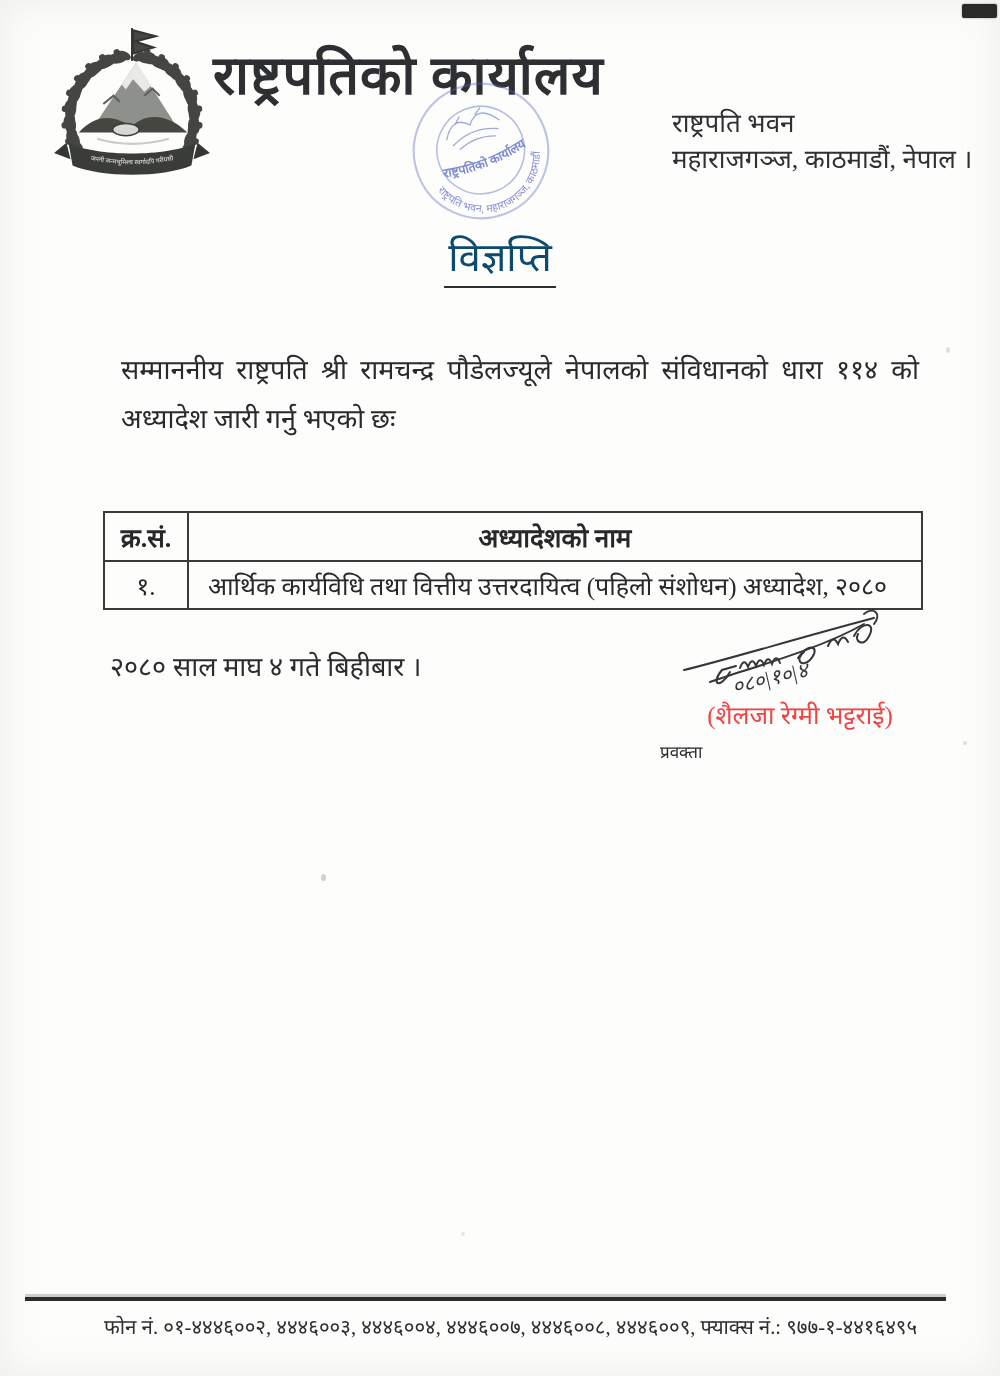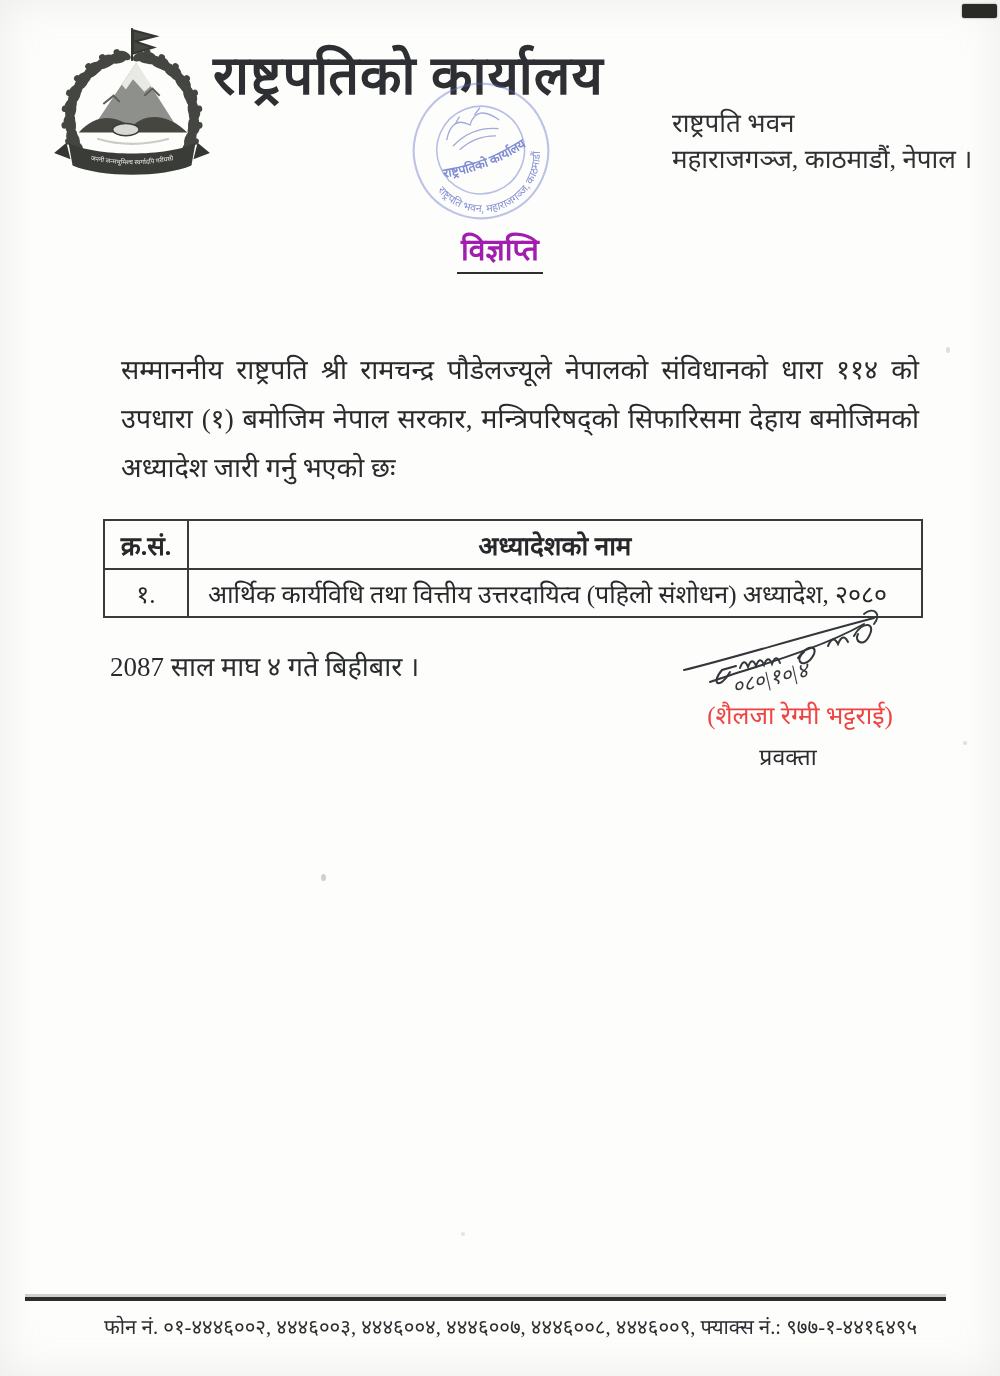--- a/index.html
+++ b/index.html
@@ -14,40 +14,40 @@
   
   .office-title{
     left:213px;top:36px;width:520px;
     font-size:54px;font-weight:700;color:#2d2f32;
     letter-spacing:1px;white-space:nowrap;
   }
   .address{left:672px;top:106px;font-size:26px;line-height:36px;color:#2e3032;white-space:nowrap;}
   .scan-artifact{left:962px;top:4px;width:35px;height:14px;background:#2a2a27;border-radius:2px;box-shadow:0 0 2px #888;}
   
   .doc-heading-wrap{left:0;top:228px;width:1000px;text-align:center;}
-  .doc-heading{display:inline-block;font-size:30px;font-weight:700;color:#a21caf;
+  .doc-heading{display:inline-block;font-size:40px;font-weight:400;color:#0c4a6e;
     border-bottom:2.5px solid #2c2e30;padding:0 4px 3px 4px;}
   
   .paragraph{left:121px;top:350px;width:798px;font-size:27px;color:#282a2c;}
   .paragraph .pline{height:49px;line-height:40px;}
   .pline.just{text-align:justify;text-align-last:justify;}
   
   .ord-table-wrap{left:103px;top:511px;width:820px;}
-  table.ord{border-collapse:collapse;width:820px;table-layout:fixed;margin-top:8px;}
+  table.ord{border-collapse:collapse;width:820px;table-layout:fixed;}
   table.ord td,table.ord th{border:2.5px solid #3a3a3a;vertical-align:middle;color:#26282a;}
   .col-sn{width:84px;}
   table.ord th{height:45px;font-size:26px;font-weight:700;text-align:center;}
   table.ord td{height:44px;font-size:25px;font-weight:500;}
   td.sn{text-align:center;}
   td.oname{padding-left:19px;}
   
   .date-line{left:110px;top:647px;font-size:27px;color:#2a2c2e;white-space:nowrap;}
   .sig-svg{left:678px;top:606px;}
   .sig-name{left:672px;top:697px;width:256px;text-align:center;font-size:25px;color:#ef4444;white-space:nowrap;}
-  .sig-designation{left:660px;top:740px;width:256px;text-align:center;font-size:23px;color:#292b2d;}
+  .sig-designation{left:660px;top:740px;width:256px;text-align:left;font-size:17px;color:#292b2d;}
   
   .footer-rule{left:25px;top:1297px;width:921px;height:3.5px;background:#2d2d2c;box-shadow:0 -3px 0 rgba(120,120,118,.35);}
   .footer-text{left:104px;top:1312px;font-size:20.5px;color:#2c2e31;white-space:nowrap;}
   
   .speck{background:#9a9a96;border-radius:50%;opacity:.45;}
   .sp1{left:321px;top:874px;width:5px;height:7px;}
   .sp2{left:946px;top:347px;width:4px;height:6px;opacity:.3;}
   .sp3{left:963px;top:741px;width:4px;height:4px;opacity:.3;}
   .sp4{left:461px;top:1232px;width:4px;height:4px;opacity:.25;}
 </style>
@@ -139,21 +139,20 @@
     <div>राष्ट्रपति भवन</div>
     <div>महाराजगञ्ज, काठमाडौं, नेपाल ।</div>
   </div>
 
   <div class="abs doc-heading-wrap">
     <span class="doc-heading">विज्ञप्ति</span>
   </div>
 
   <div class="abs paragraph">
     <div class="pline just">सम्माननीय राष्ट्रपति श्री रामचन्द्र पौडेलज्यूले नेपालको संविधानको धारा ११४ को</div>
-    <div class="pline just">उपधारा (१) बमोजिम नेपाल सरकार, मन्त्रिपरिषद्को सिफारिसमा देहाय बमोजिमको</div>
     <div class="pline">अध्यादेश जारी गर्नु भएको छः</div>
   </div>
 
   <div class="abs ord-table-wrap">
     <table class="ord">
       <colgroup>
           <col class="col-sn">
           <col>
         </colgroup>
       <tbody>
@@ -162,21 +161,21 @@
         <th>अध्यादेशको नाम</th>
       </tr>
       <tr>
         <td class="sn">१.</td>
         <td class="oname">आर्थिक कार्यविधि तथा वित्तीय उत्तरदायित्व (पहिलो संशोधन) अध्यादेश, २०८०</td>
       </tr>
     </tbody>
       </table>
   </div>
 
-  <div class="abs date-line">2087 साल माघ ४ गते बिहीबार ।</div>
+  <div class="abs date-line">२०८० साल माघ ४ गते बिहीबार ।</div>
 
   <svg class="abs sig-svg" width="212" height="98" viewBox="0 0 212 98">
     <g stroke="#33363a" stroke-width="2" fill="none" stroke-linecap="round">
       <path d="M6,64 C48,54 120,32 196,12"></path>
       <path d="M32,76 C72,62 140,44 186,18"></path>
       <path d="M52,66 c-10,18 -20,12 -8,-2 l14,-4"></path>
       <path d="M62,62 q4,-11 8,-1 q4,-11 8,-1 q4,-11 8,-1 q4,-11 8,-1 q4,-11 8,-1"></path>
       <path d="M120,52 c10,-16 24,-12 12,2 c-8,8 -16,0 -6,-8"></path>
       <path d="M150,40 q5,-12 10,-2 q5,-12 10,-2"></path>
       <path d="M176,30 c8,-16 24,-14 14,2 c-5,8 -14,4 -10,-4"></path>

